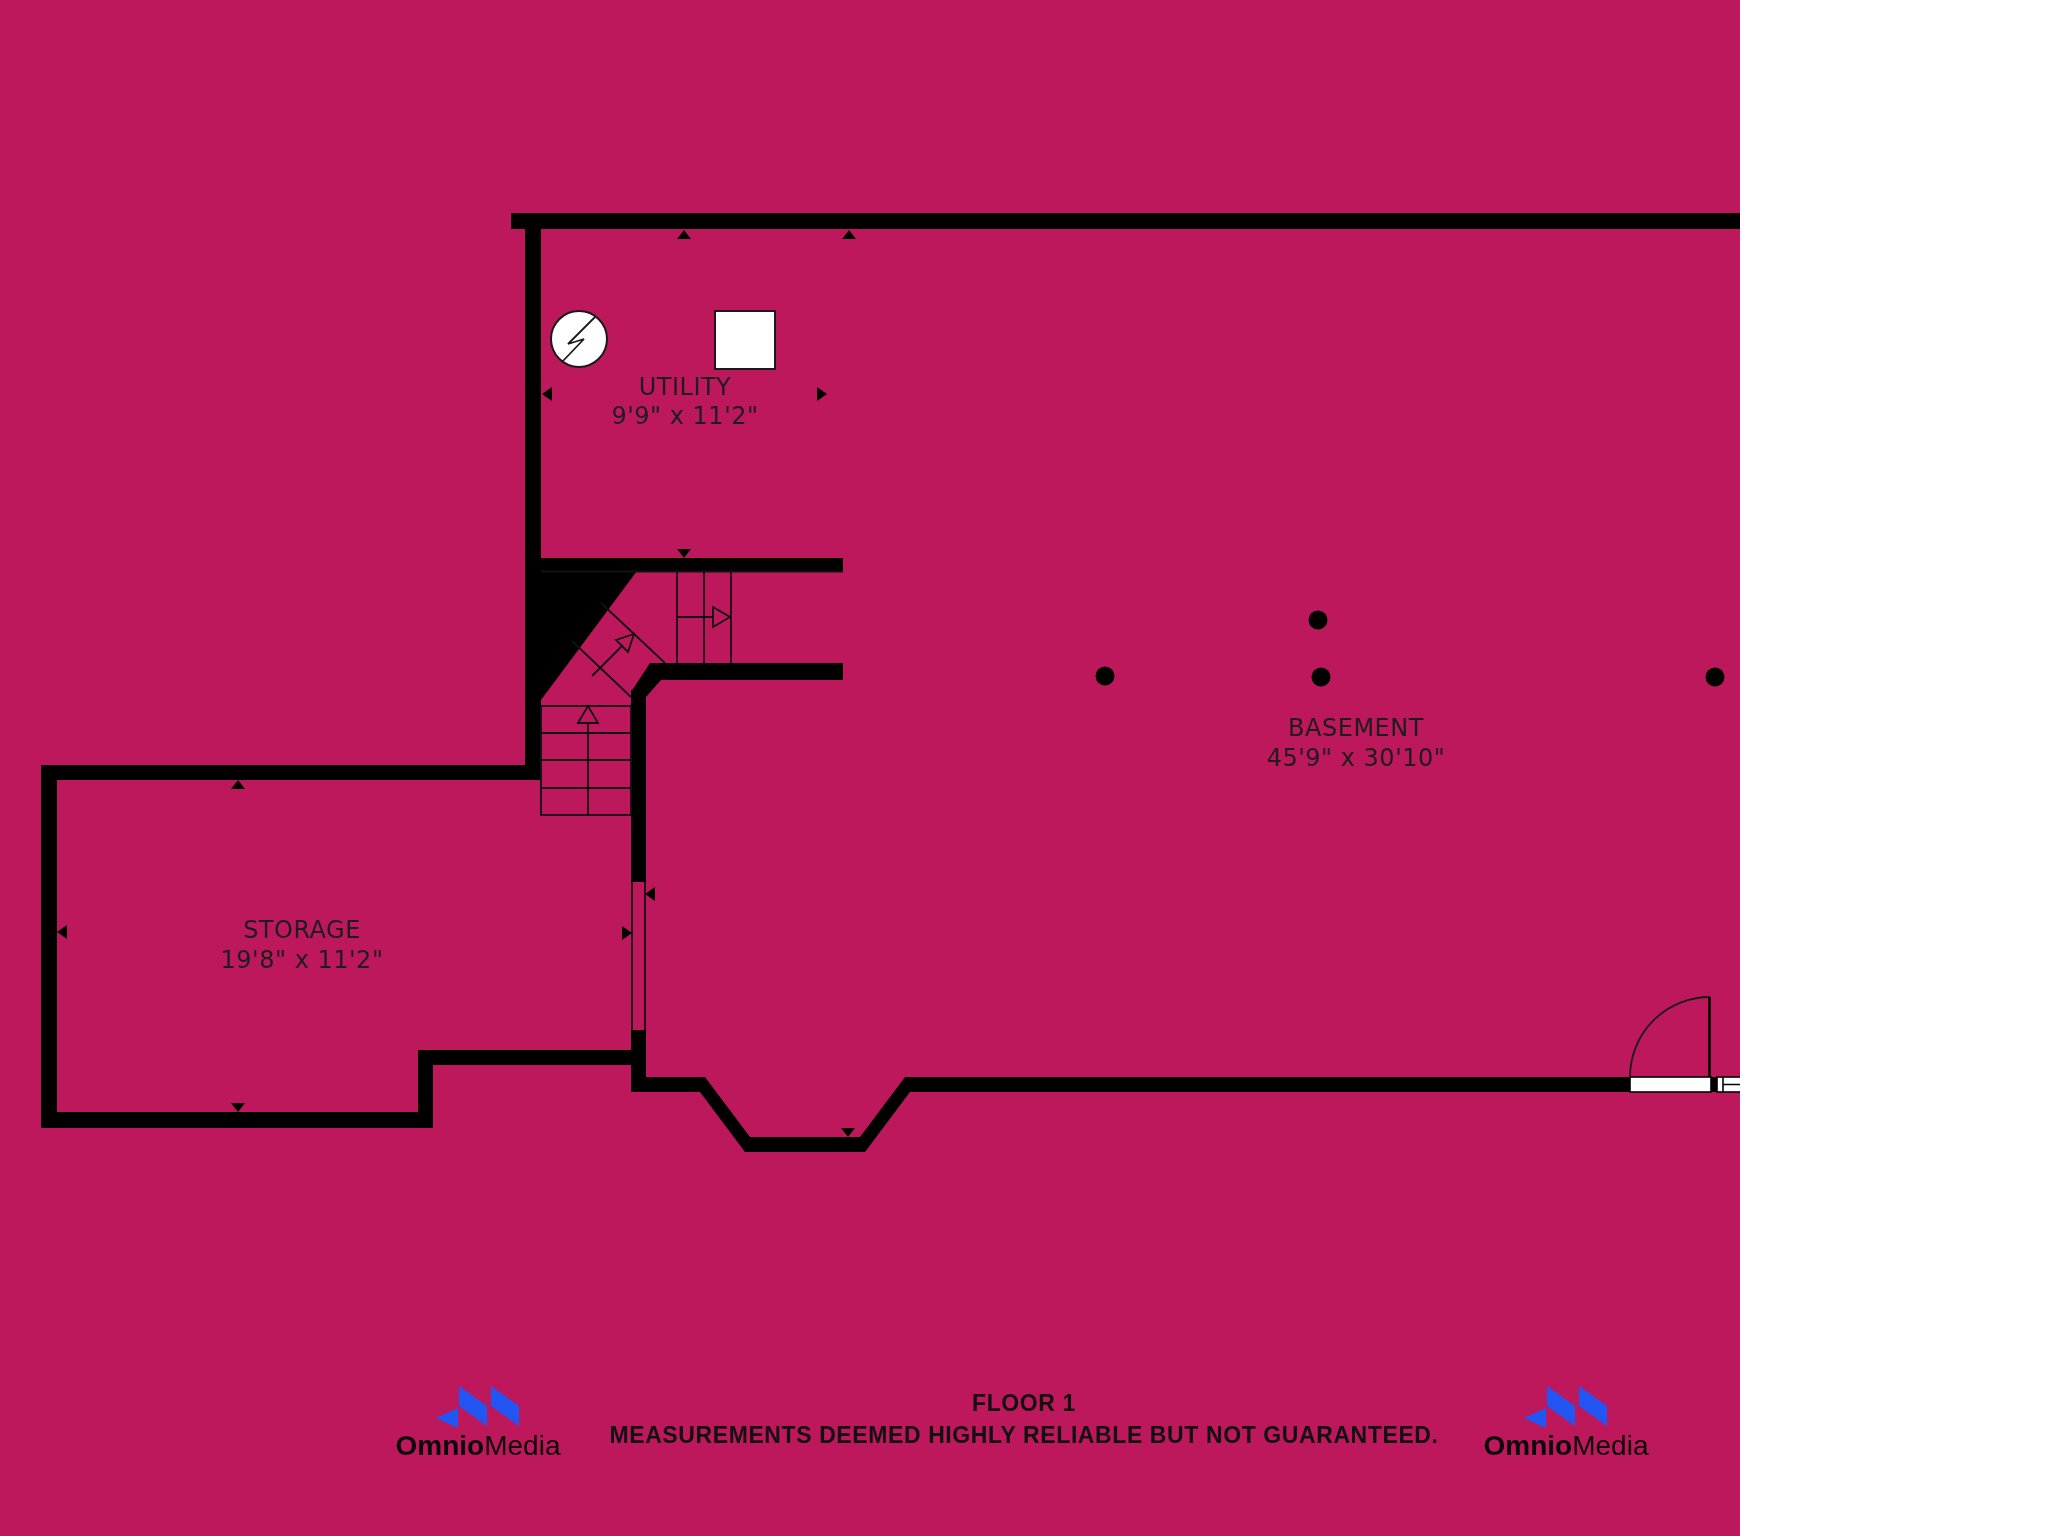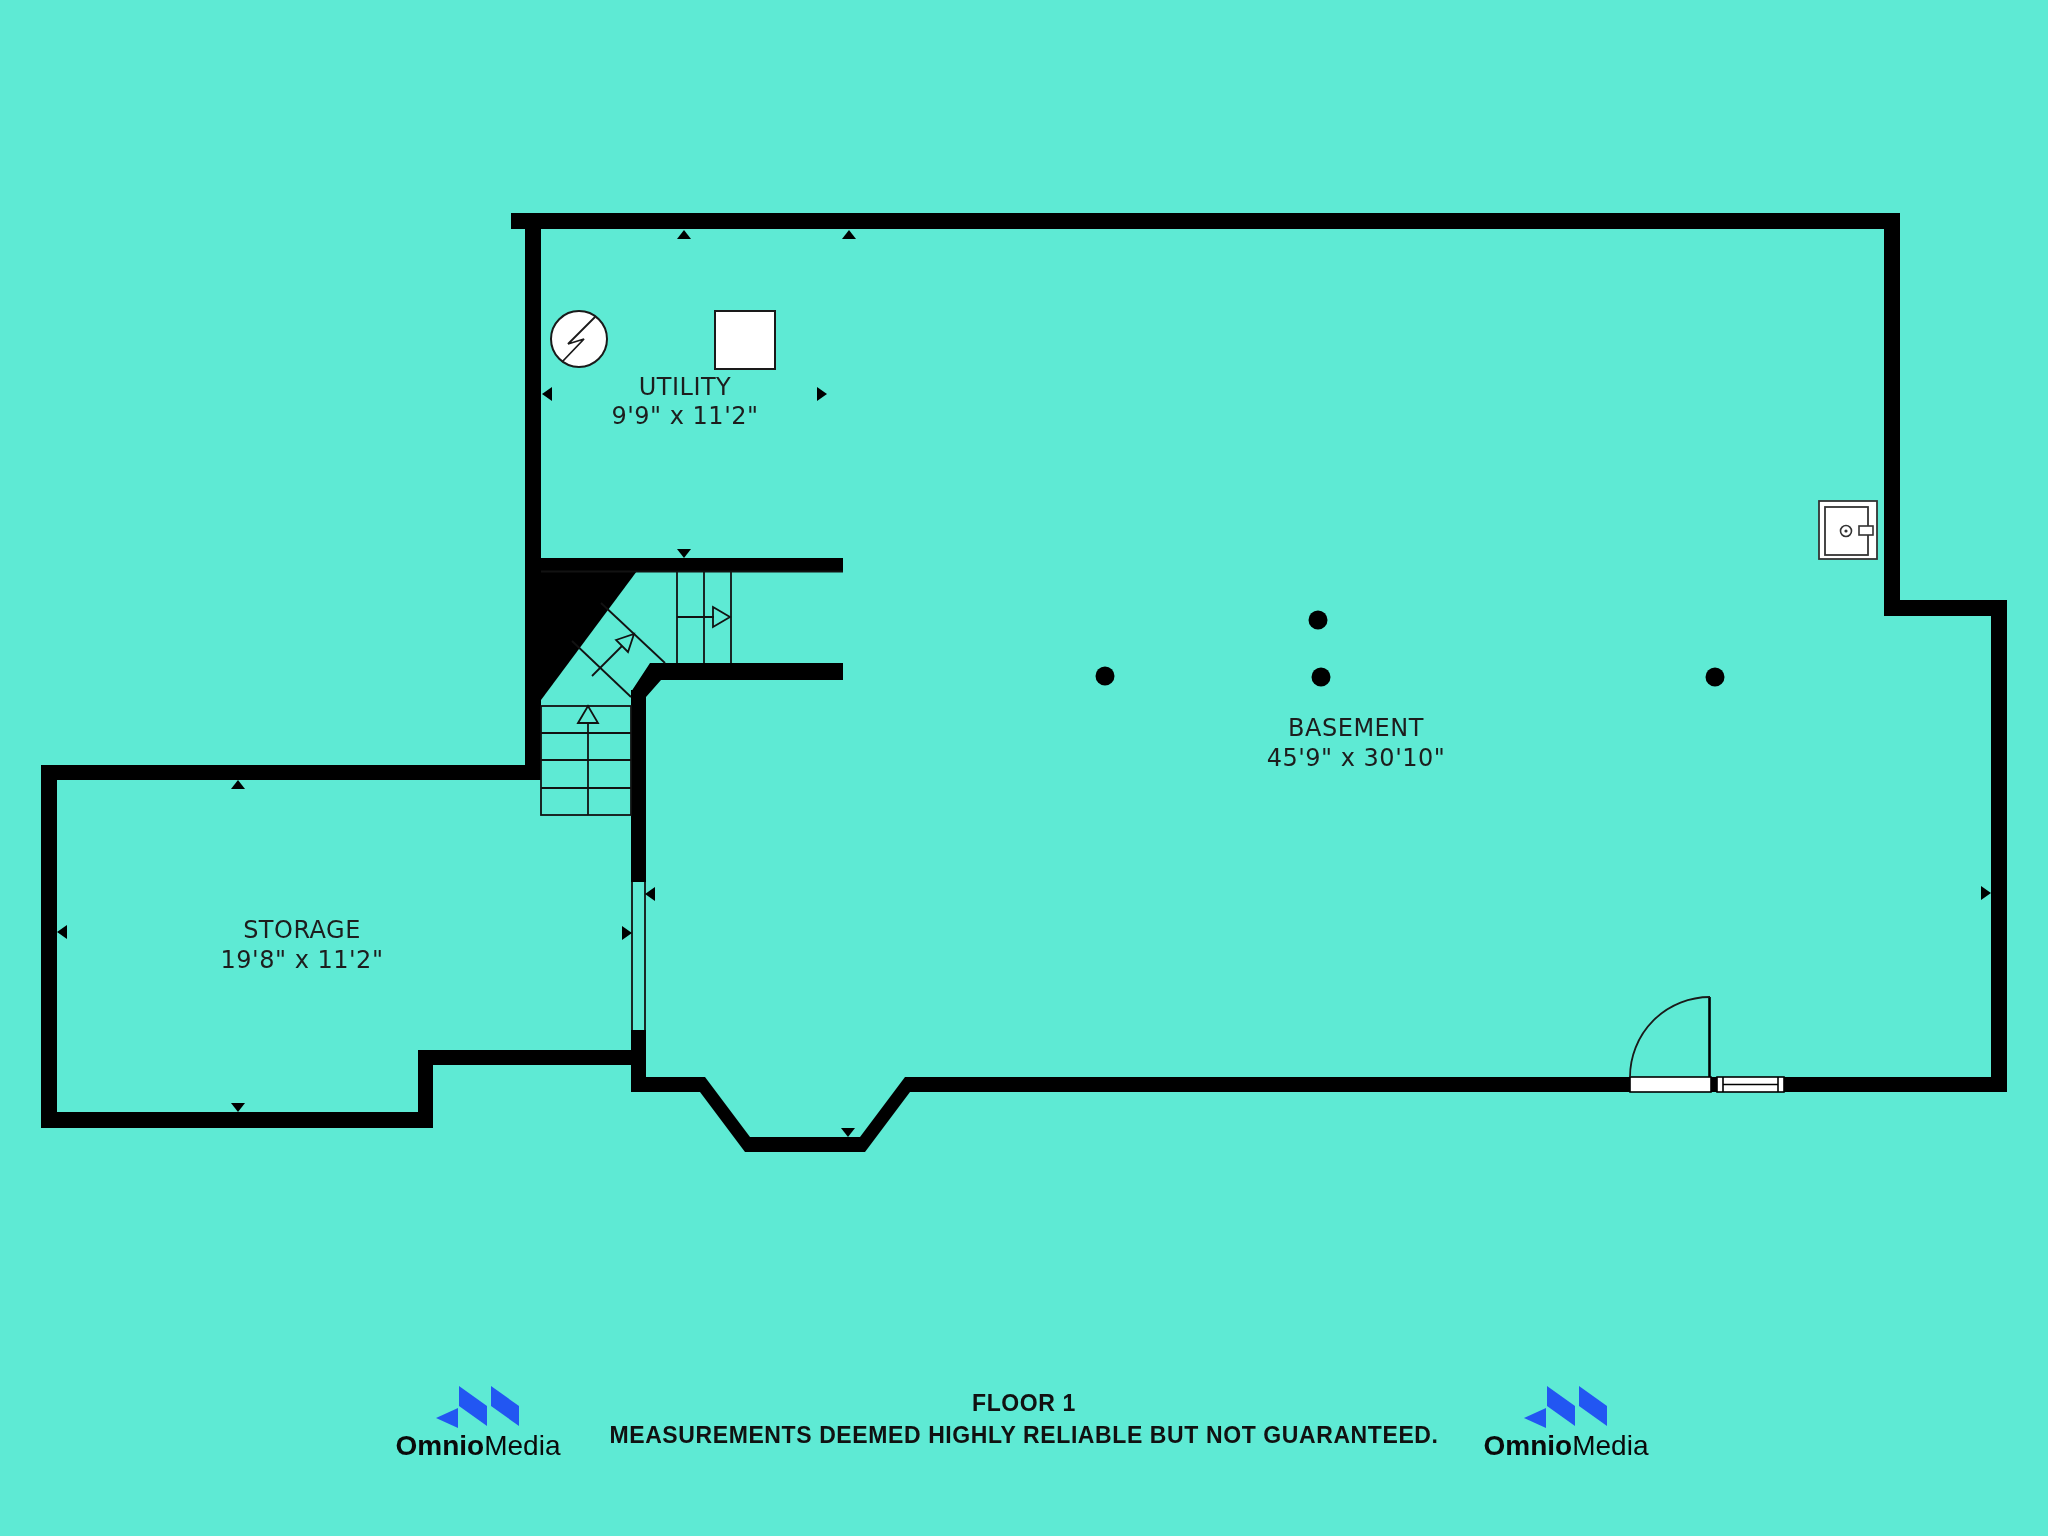--- a/index.html
+++ b/index.html
@@ -1,16 +1,16 @@
 <!DOCTYPE html>
 <html><head>
 <meta charset="utf-8">
 <style>
   html,body{margin:0;padding:0;background:#ffffff;}
-  .page{position:relative;width:2048px;height:1536px;background:#5eead4;overflow:hidden;
+  .page{position:relative;width:1740px;height:1536px;background:#be185d;overflow:hidden;
         font-family:"DejaVu Sans",sans-serif;}
   svg{position:absolute;left:0;top:0;}
   .room-label{font-family:"DejaVu Sans",sans-serif;font-size:24px;fill:#1d1d1d;letter-spacing:.5px;}
   .footer-text{font-family:"Liberation Sans",sans-serif;font-weight:bold;font-size:23px;fill:#111;letter-spacing:.6px;}
   .logo-bold{font-family:"Liberation Sans",sans-serif;font-weight:800;font-size:28px;fill:#0a0a0a;}
   .logo-light{font-family:"Liberation Sans",sans-serif;font-weight:400;font-size:28px;fill:#0a0a0a;}
   .wall{fill:#000;}
   .thin{stroke:#121212;stroke-width:1.8;fill:none;}
   .sym{stroke:#1a1a1a;stroke-width:2;fill:#fff;}
   .marker{fill:#000;}

